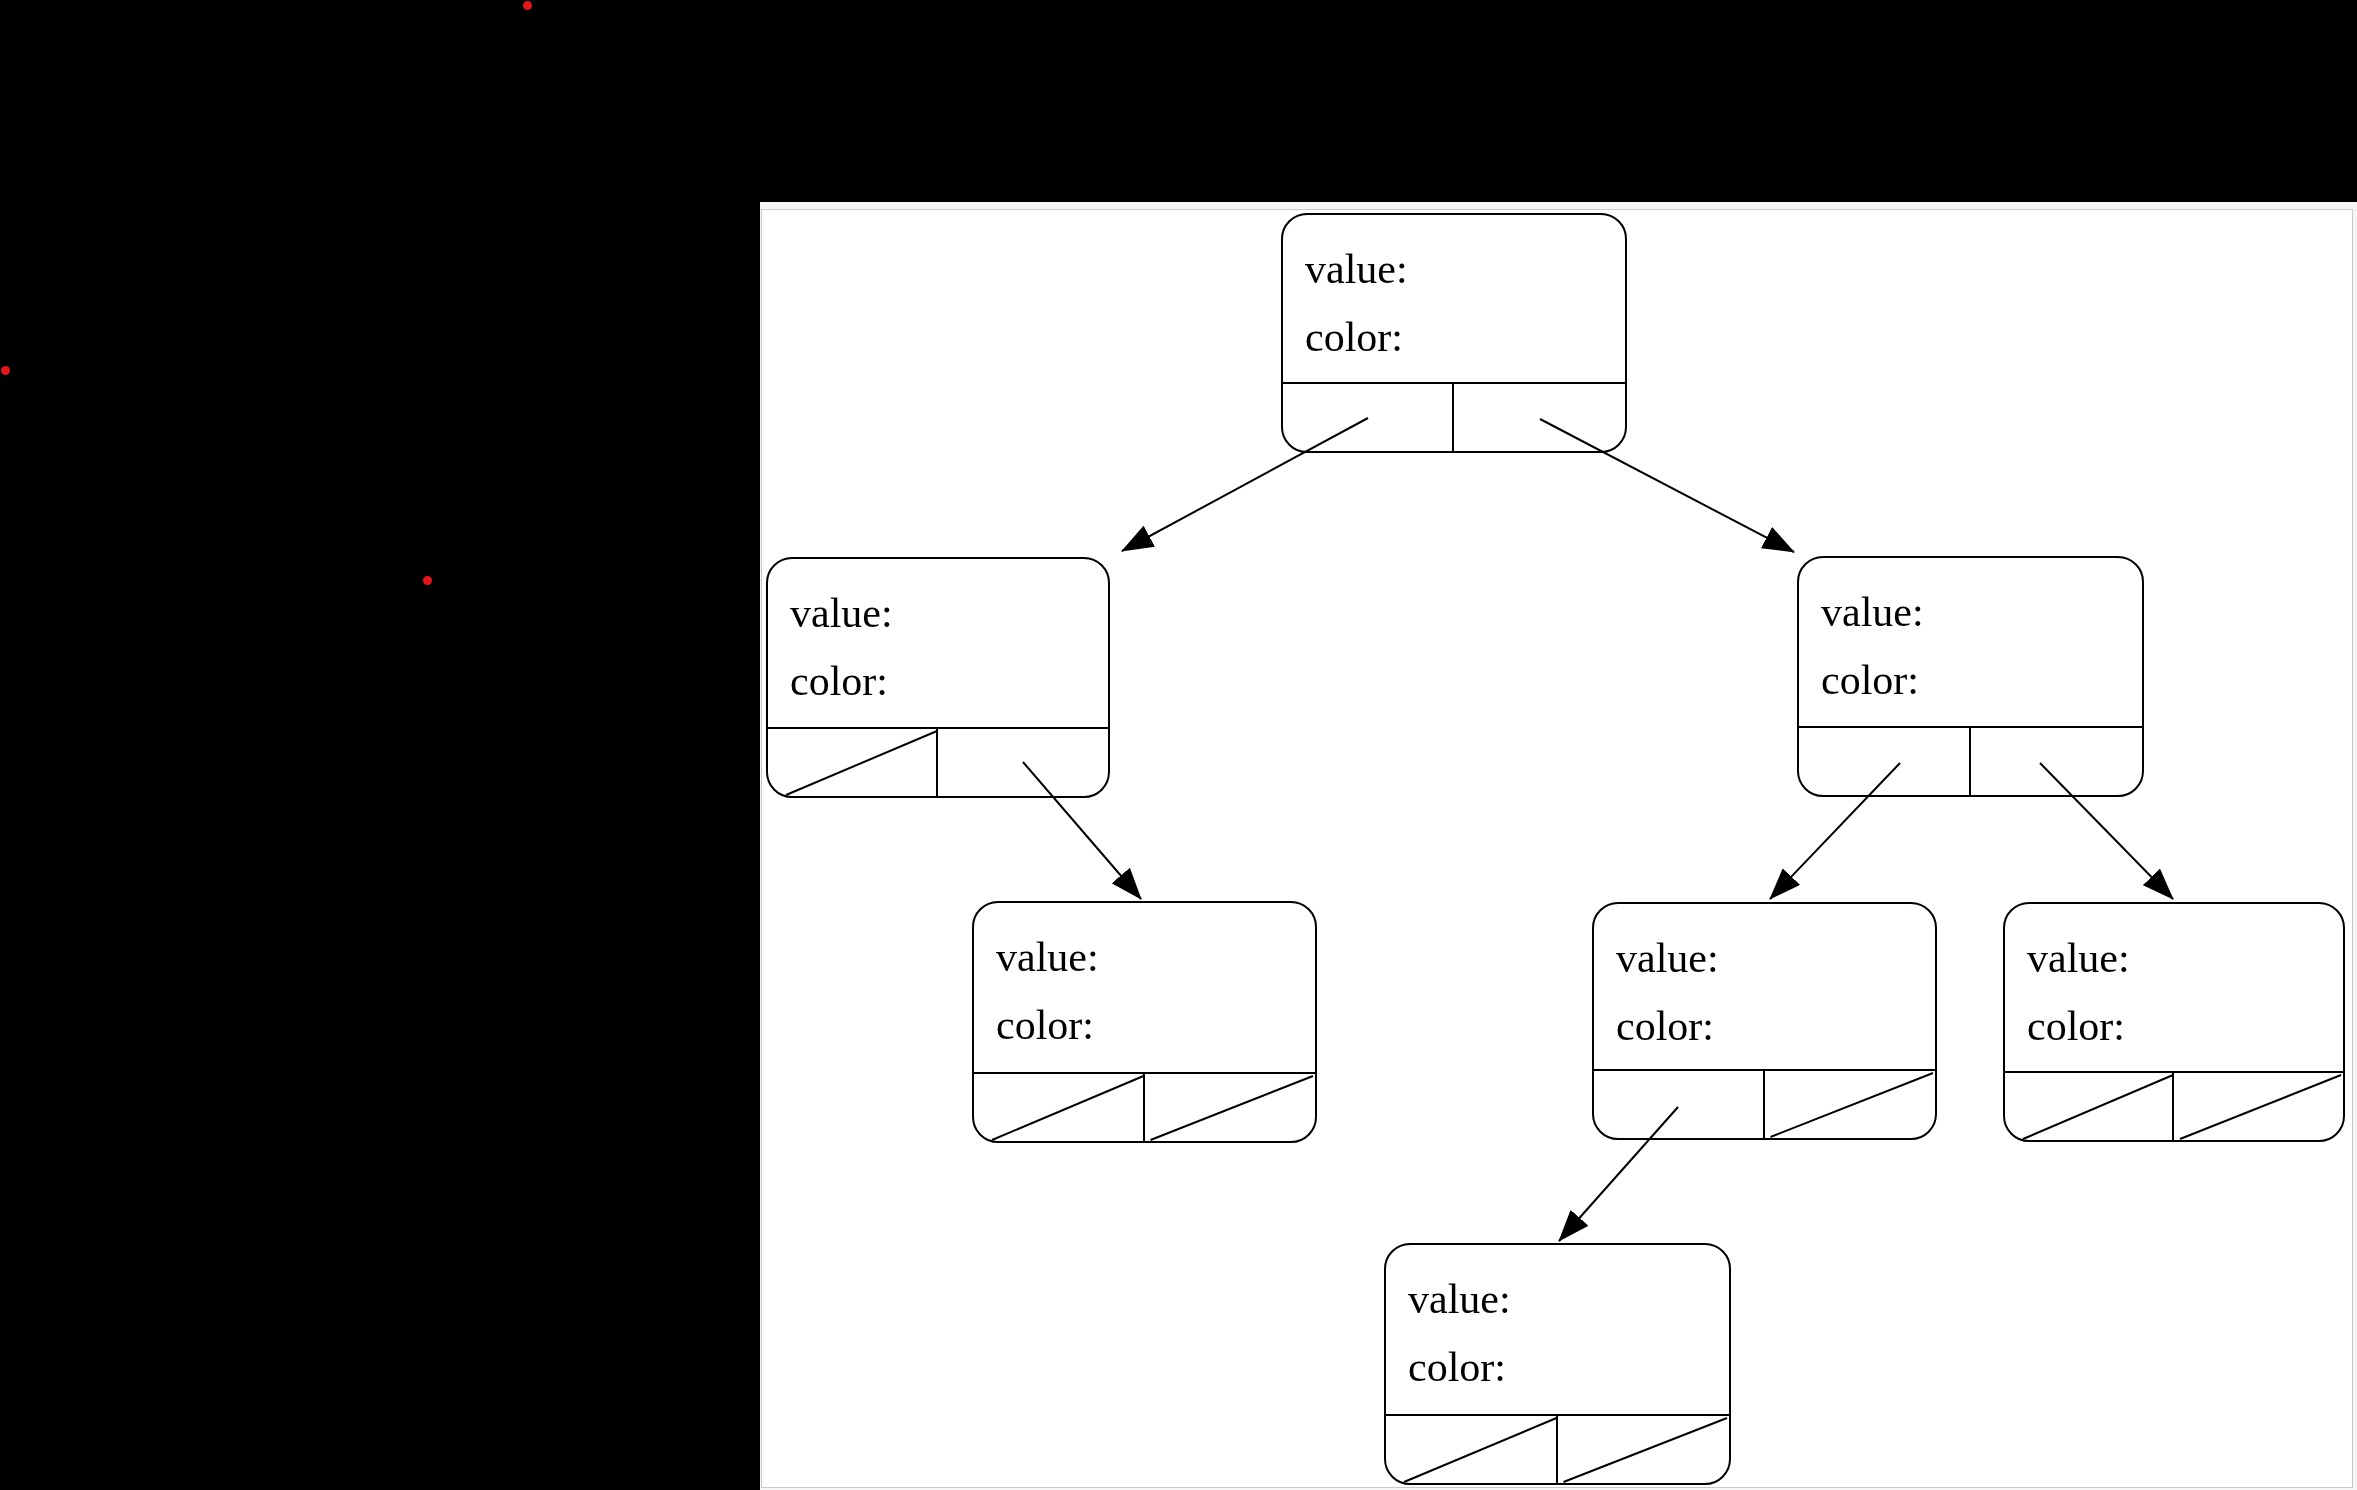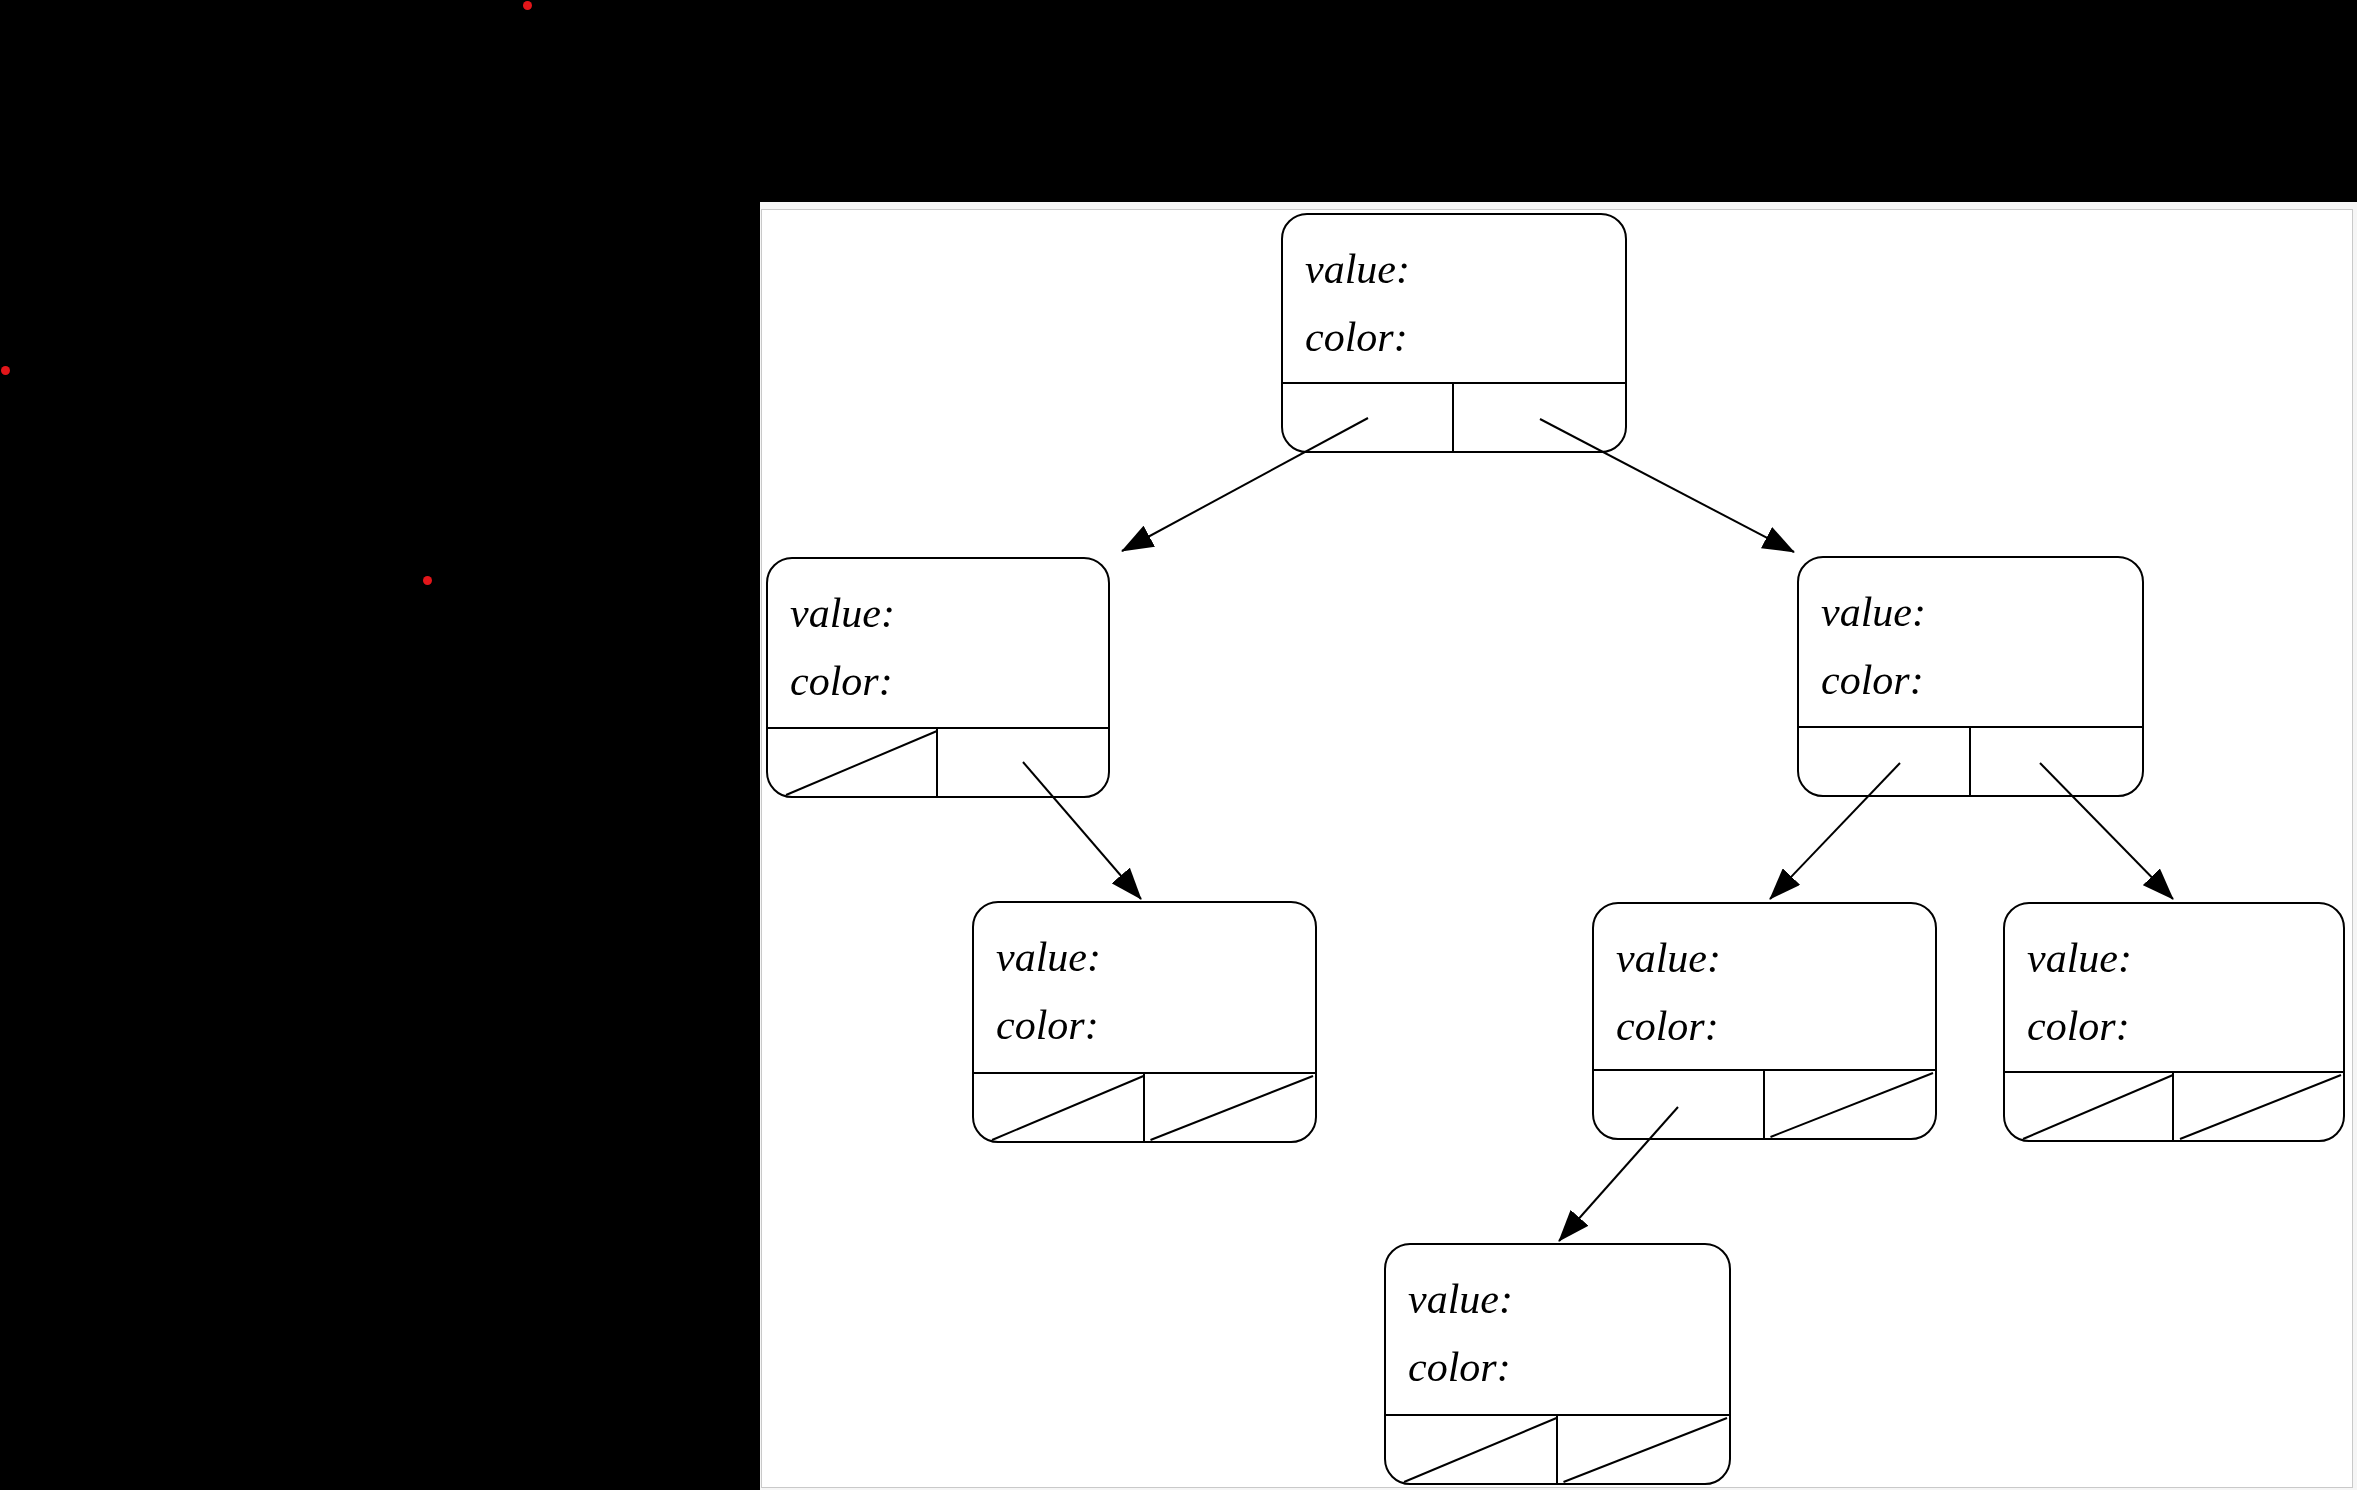--- a/index.html
+++ b/index.html
@@ -30,21 +30,20 @@
     background: #ffffff;
   }
   
   .tree-node {
     position: absolute;
     box-sizing: border-box;
     border: 2px solid #000000;
     border-radius: 26px;
     background: #ffffff;
     z-index: 2;
-    font-style: italic;
   }
   .node-text {
     position: absolute;
     left: 22px; top: 20px; right: 8px;
     font-size: 42px;
     line-height: 68px;
     color: #000000;
     white-space: nowrap;
   }
   .node-pointer-row {

